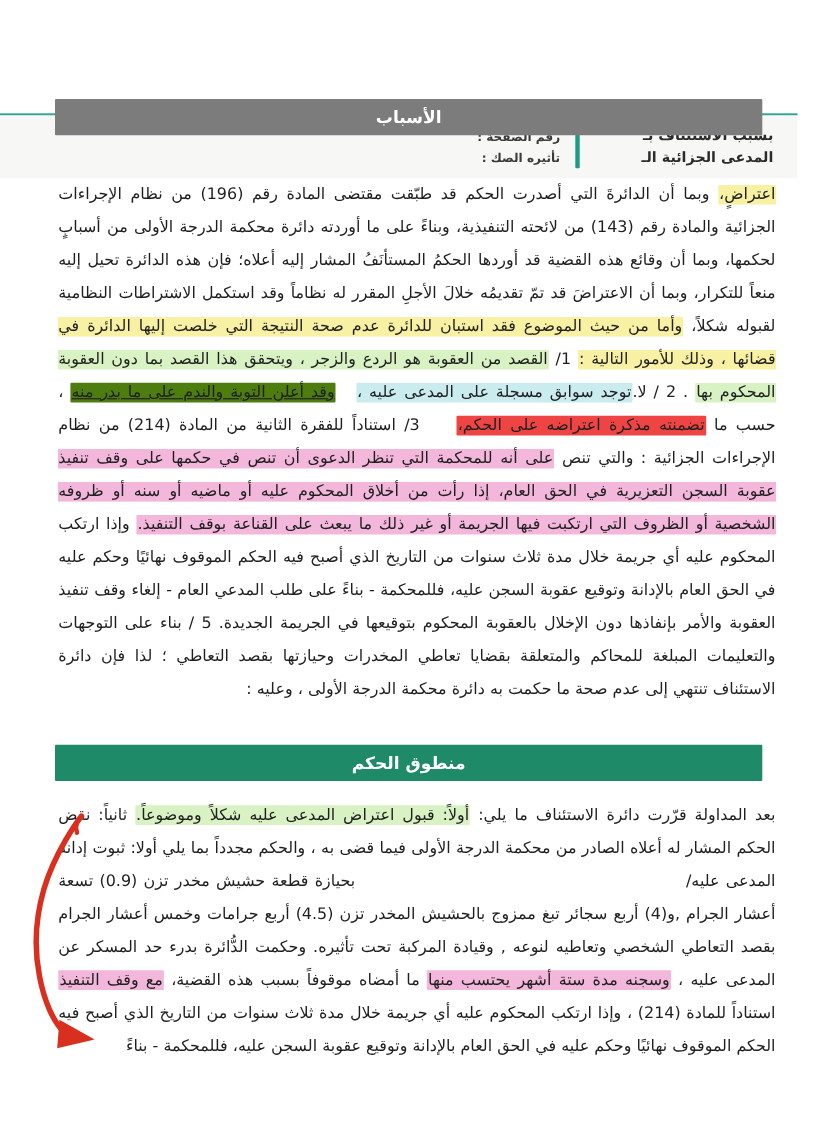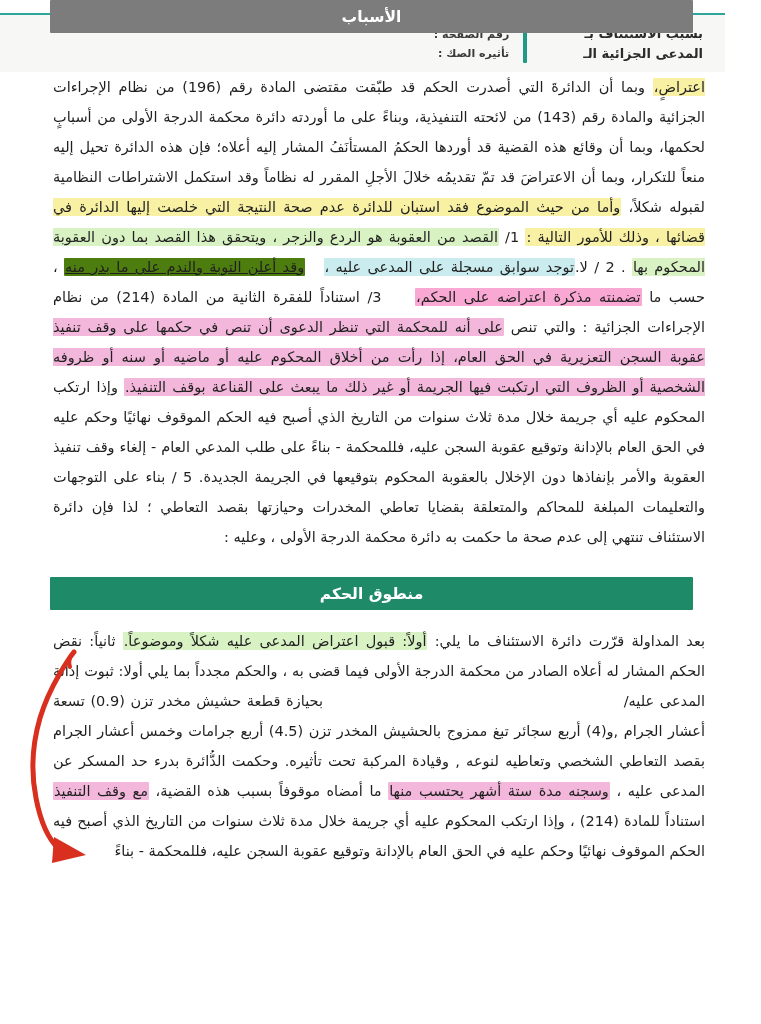--- a/index.html
+++ b/index.html
@@ -41,39 +41,39 @@
   .section-bar {
     position:relative;
     margin:0 68px 0 50px;
     height:33px;
     display:flex; align-items:center; justify-content:center;
     color:#ffffff; font-size:15.5px; font-weight:bold;
     border-radius:1px;
   }
   .bar-gray  { background:#7c7c7c; }
   .bar-green { background:#1f8a68; }
-  .bar1 { }   
-  .bar2 { margin-top:15px; }
+  .bar1 { margin-top:90px; }   
+  .bar2 { margin-top:25px; }
 
   
   .para {
     margin:9px 56px 0 53px;
     font-size:14.5px; line-height:30px;
     text-align:justify; text-justify:inter-word;
     color:#1f1f1f; font-weight:500;
   }
   .para1 { min-height:520px; }
   .para2 { margin-top:16px; }
 
   .hl { padding:1px 1px; border-radius:1px; }
   .hl-yellow { background:#f8f0a3; }
   .hl-green  { background:#d9f2c4; }
   .hl-cyan   { background:#cbecee;margin-left:12px; }
   .hl-purple { background:#4d7c0f;text-decoration:underline; }
-  .hl-salmon { background:#f9a8d4; }
+  .hl-salmon { background:#ef4444; }
   .hl-pink   { background:#f3b7db; }
   .gap { display:inline-block; height:1px; }
 
   
   .red-arrow {
     position:absolute; left:10px; top:643px;
     width:82px; height:232px; pointer-events:none;
   }
 </style>
 </head>

